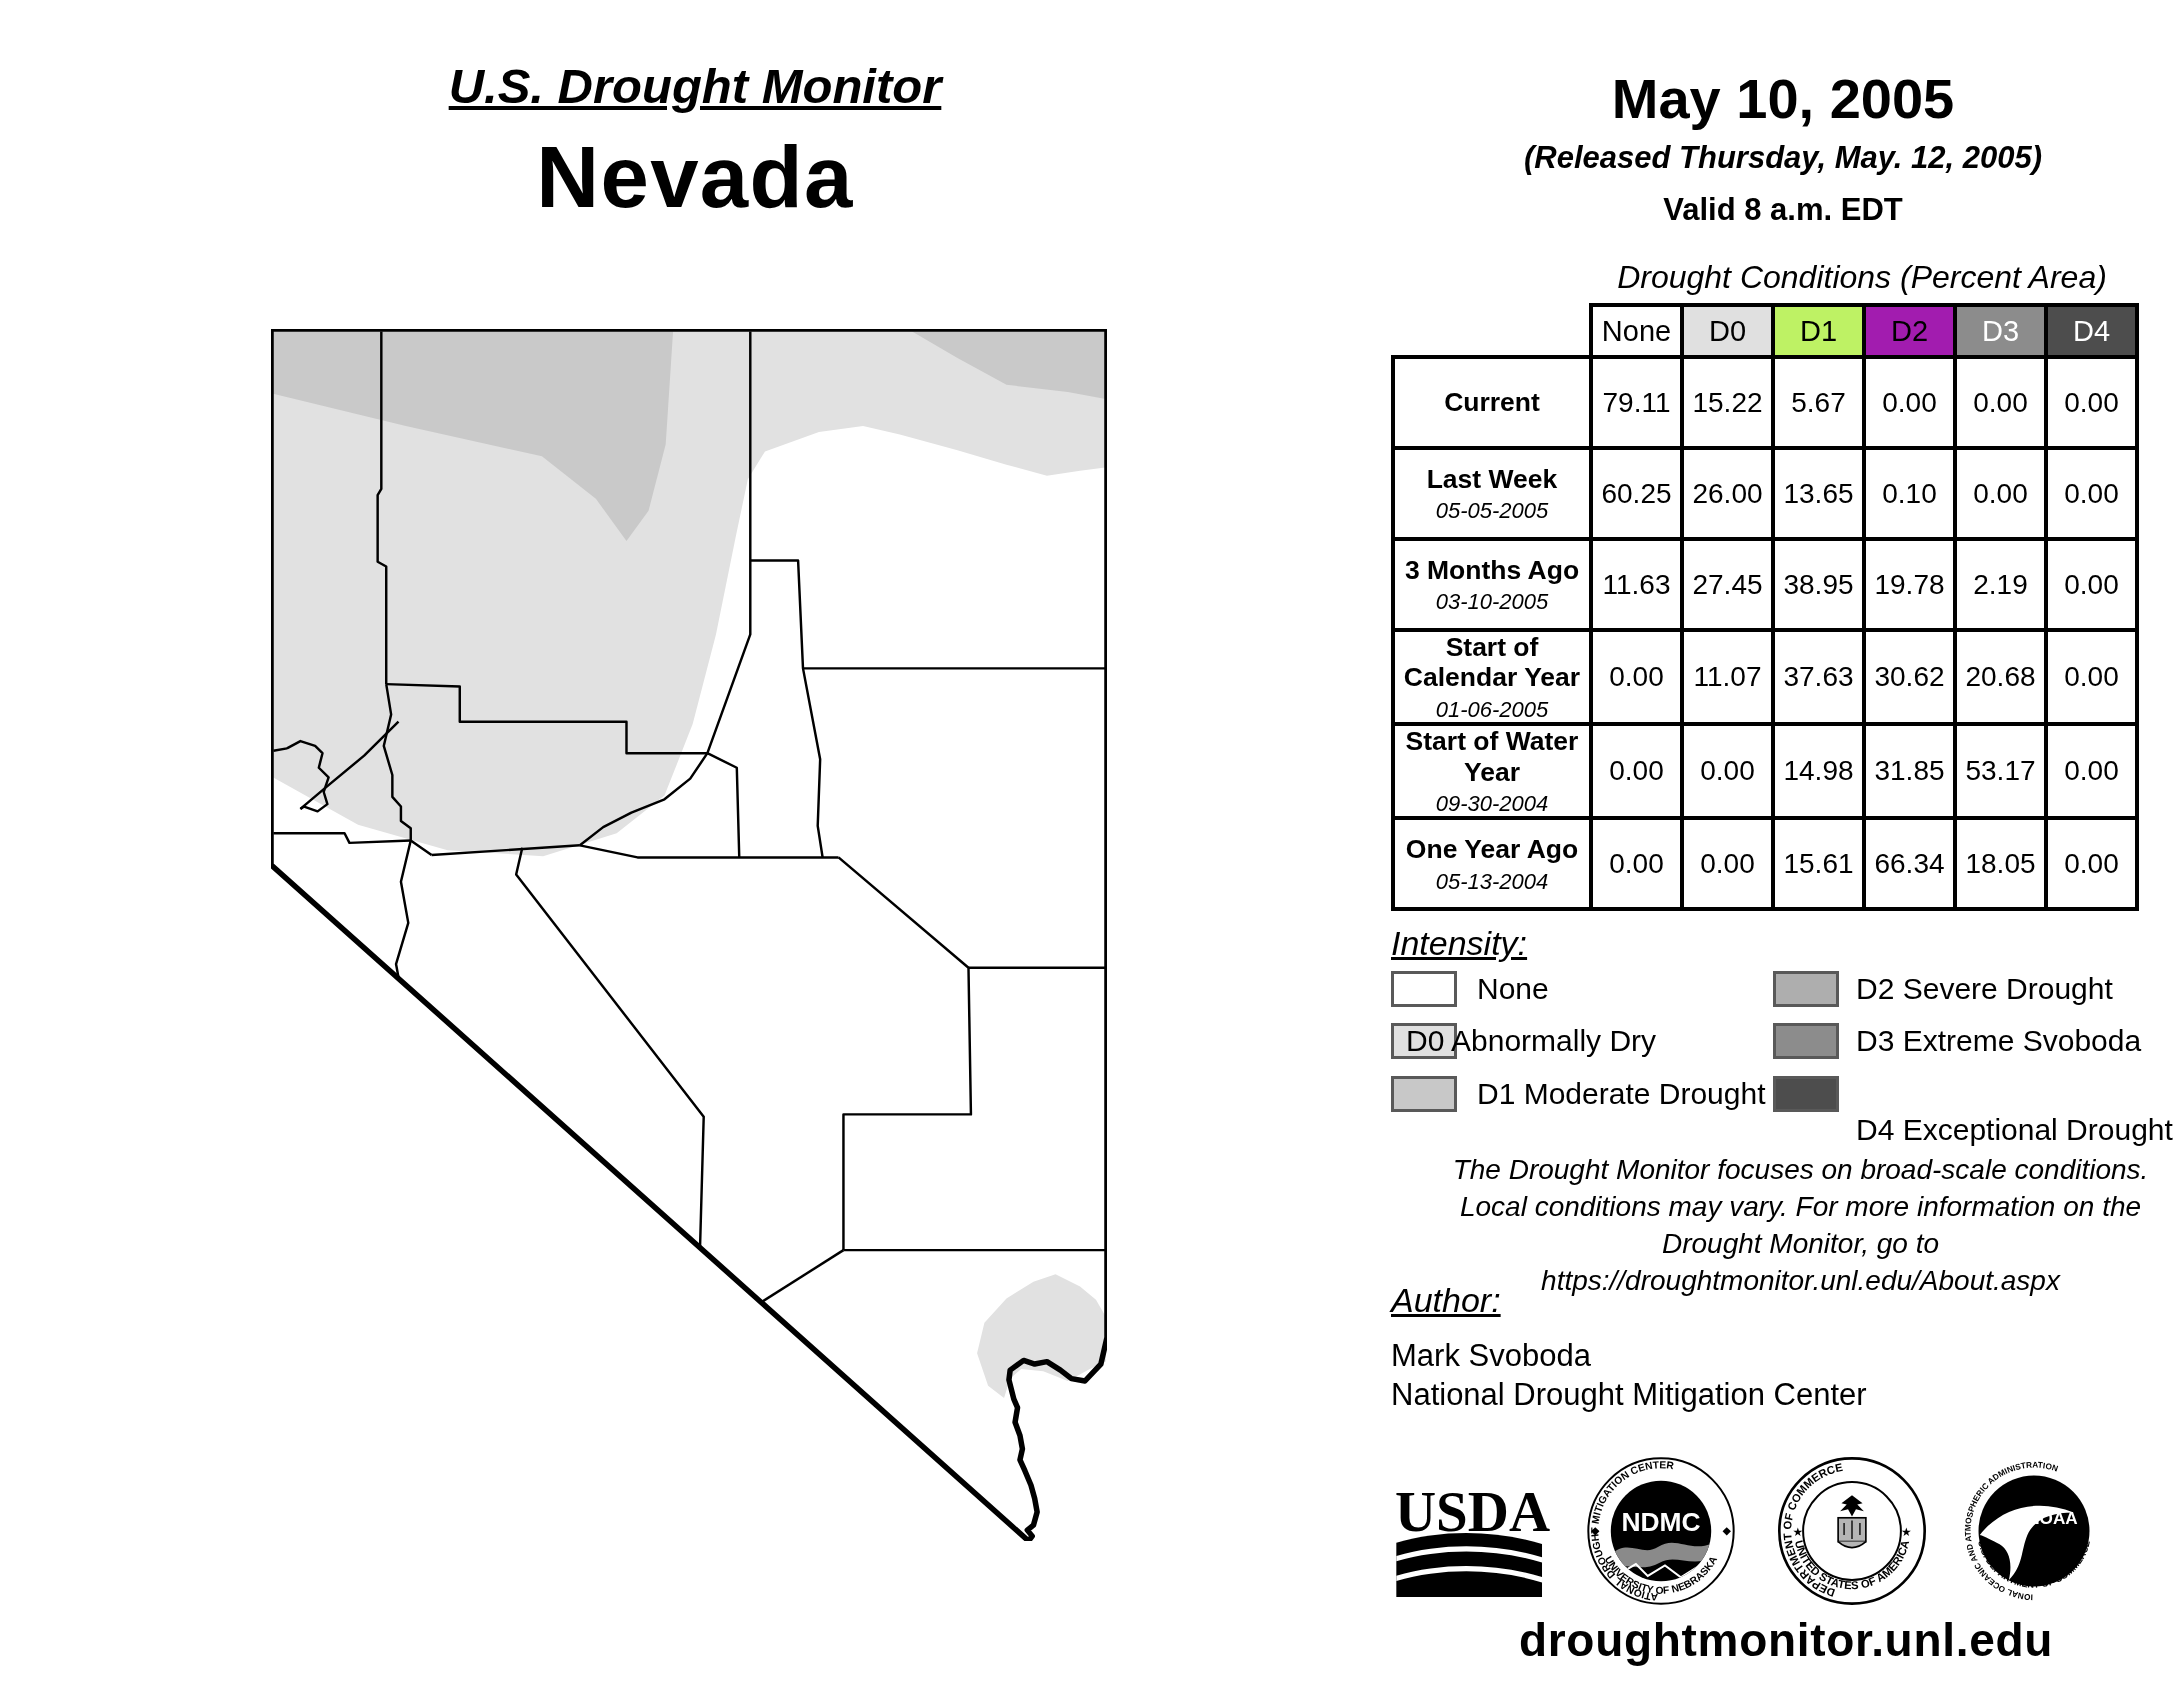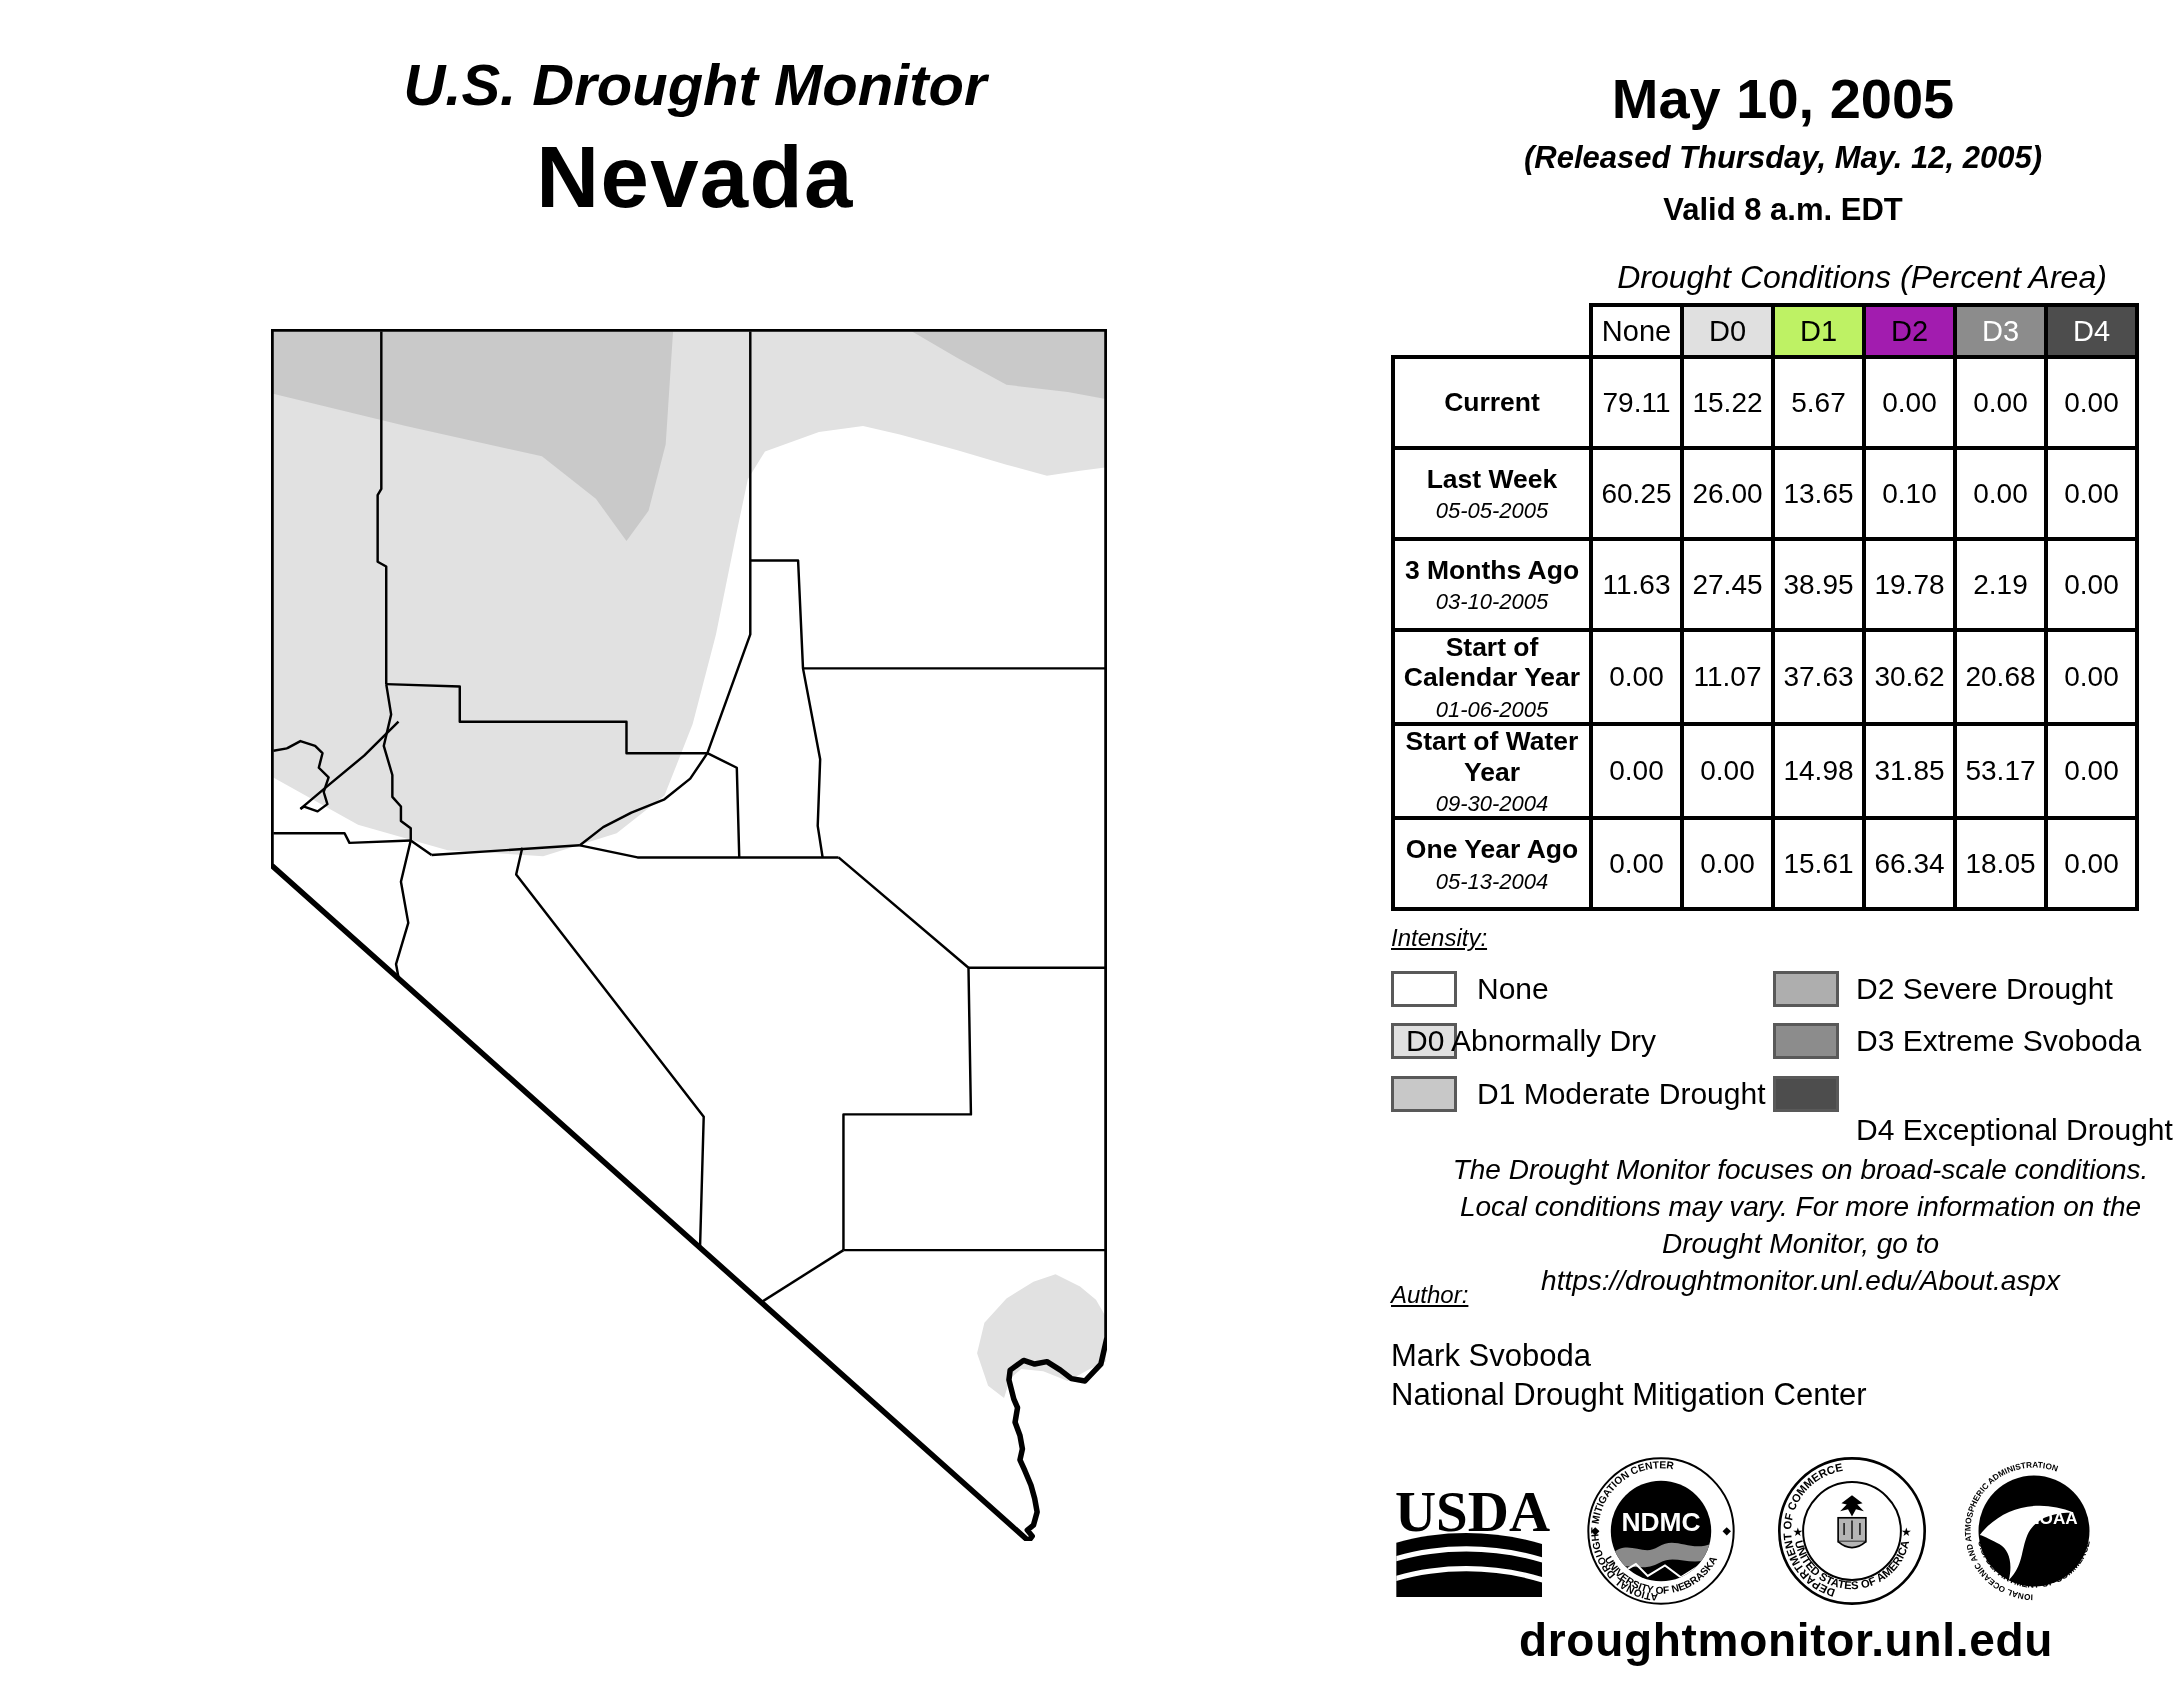--- a/index.html
+++ b/index.html
@@ -2,40 +2,40 @@
 <html style="font-size:10.6px"><head>
 <meta charset="utf-8">
 <style>
   * { margin:0; padding:0; box-sizing:border-box; }
   html,body { width:2183px; height:1687px; background:#ffffff; overflow:hidden;
               font-family:"Liberation Sans", sans-serif; color:#000; }
   .abs { position:absolute; }
   .ctr { text-align:center; }
 
   
-  #title1 { left:265px; top:51px; width:860px; font-size:58px; font-weight:bold; font-style:italic; }
+  #title1 { left:265px; top:58px; width:860px; font-size:49px; font-weight:bold; font-style:italic;text-decoration:underline; }
   #title2 { left:265px; top:127px; width:860px; font-size:87px; font-weight:bold; letter-spacing:1.3px; }
   #date-main { left:1419px; top:66px; width:728px; font-size:56px; font-weight:bold; }
   #date-released { left:1419px; top:140px; width:728px; font-size:31px; font-weight:bold; font-style:italic; }
   #date-valid { left:1419px; top:192px; width:728px; font-size:31px; font-weight:bold; }
   #tbl-title { left:1576px; top:259px; width:572px; font-size:32px; font-style:italic; }
 
   
   #dm-table { left:1391px; top:303px; border-collapse:collapse; table-layout:fixed; }
   #dm-table td { border:4px solid #000; text-align:center; vertical-align:middle;
                  font-size:28px; background:#fff; }
   #dm-table td.nob { border:none; background:transparent; }
   #dm-table tr.hdr td { height:52px; font-size:29px; }
   #dm-table tr.datarow td { height:91px; }
   #dm-table td.lab { font-weight:bold; font-size:26.5px; line-height:1.15; }
   #dm-table td.lab .sub { font-weight:normal; font-style:italic; font-size:22px; display:block; margin-top:4px; }
   .colw { width:91px; } .labw { width:198px; }
 
   
-  #legend-head, #author-head { font-size:24px; font-style:italic; text-decoration:underline; }
+  #legend-head, #author-head { font-size:34px; font-style:italic; text-decoration:underline; }
   #legend-head { left:1391px; top:924px; }
   .sw { width:66px; height:36px; border:3.3px solid #595959; }
   .leg-label { font-size:30px; line-height:36px; white-space:nowrap; }
 
   
   .disc { left:1417px; width:767px; font-size:28px; font-style:italic; line-height:37px;text-align:center; }
   #author-head { left:1391px; top:1281px; }
   .auth { left:1391px; font-size:31px; }
 
   #site-url { left:1422px; top:1613px; width:728px; font-size:46px; font-weight:bold; letter-spacing:0.7px; }

